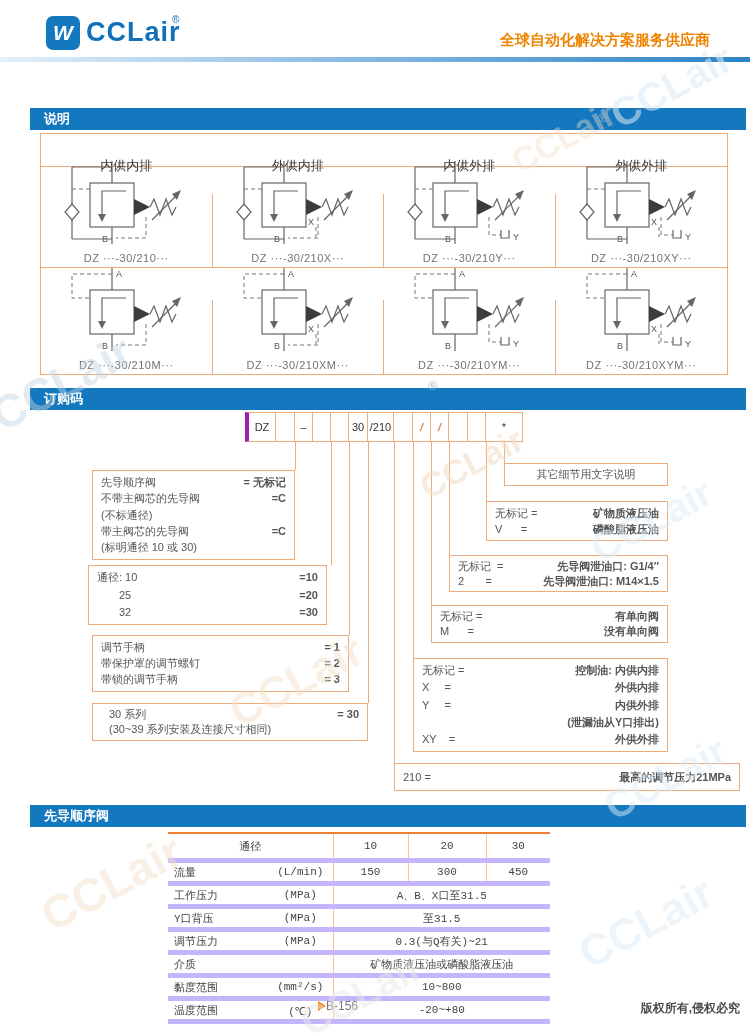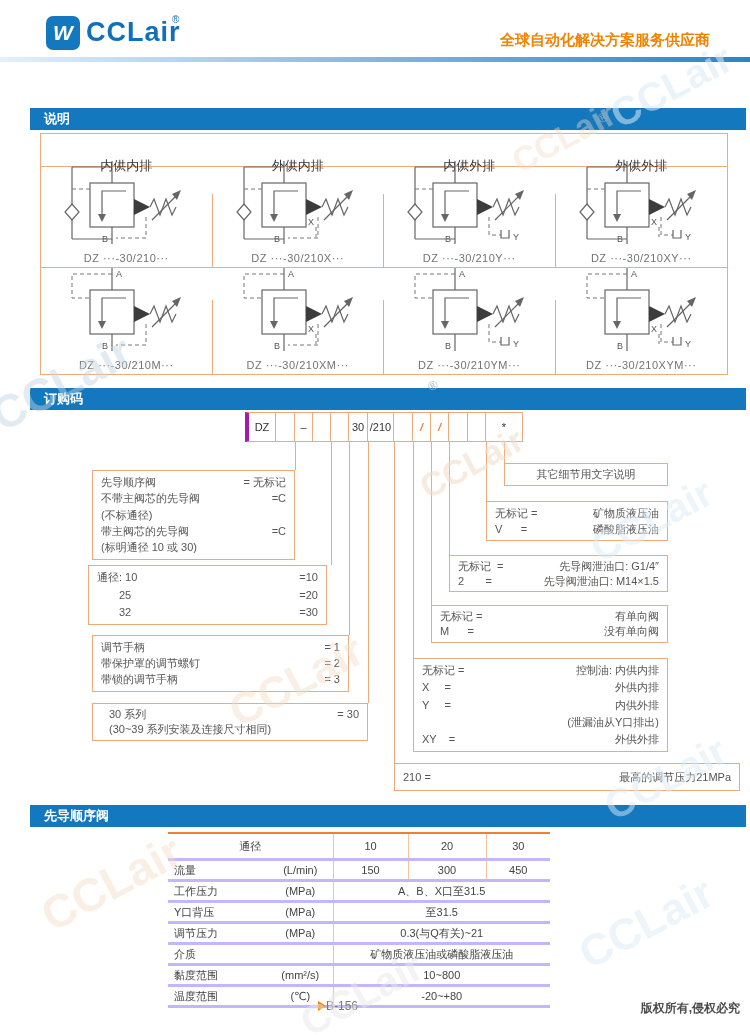--- a/index.html
+++ b/index.html
@@ -30,26 +30,26 @@
   .code-row{position:absolute;left:245px;top:412px;height:30px;display:flex;}
   .code-cell{border:1px solid #eeab79;border-left:none;box-sizing:border-box;background:#fff;
              display:flex;align-items:center;justify-content:center;font-size:11px;color:#333;}
   .code-cell:first-child{border-left:4px solid #a21caf;}
   .code-cell.slash{color:#e8833a;font-style:italic;font-weight:bold;}
   .vline{position:absolute;width:1px;background:#eeab79;}
   .obox{position:absolute;border:1px solid #eeab79;box-sizing:border-box;padding:3px 8px;
         display:flex;flex-direction:column;justify-content:space-around;font-size:11px;color:#555;background:#fff;}
   .orow{display:flex;justify-content:space-between;line-height:1.35;}
   .ol{white-space:pre;}
-  .or{text-align:left;white-space:pre;}
+  .or{text-align:left;white-space:pre;font-weight:bold;}
   .obox.center .orow{justify-content:center;}
   
   .tech-table{position:absolute;left:168px;top:832px;border-collapse:collapse;font-size:11px;color:#444;
               border-top:2px solid #ee7f33;border-bottom:2px solid #ee7f33;}
-  .tech-table td{border-bottom:3px solid #c4b5fd;height:18px;padding:0 6px;}
+  .tech-table td{border-bottom:5px solid #c4b5fd;height:18px;padding:0 6px;font-family:Liberation Mono, monospace;}
   .tech-table tr.th-row td{height:24px;}
   .tech-table td.vr{border-right:1px solid #f3c49c;}
   .tech-table td.c{text-align:center;}
   
   .footer-page{position:absolute;left:318px;top:999px;display:flex;align-items:center;
                font-size:12px;color:#777;}
   .tri{width:0;height:0;border-left:8px solid #f08300;border-top:5px solid transparent;border-bottom:5px solid transparent;}
   .copyright{position:absolute;right:10px;top:1000px;font-size:12px;font-weight:bold;color:#4a4a4a;}
   
   .wm{position:absolute;font-weight:bold;transform:rotate(-28deg);pointer-events:none;white-space:nowrap;}

